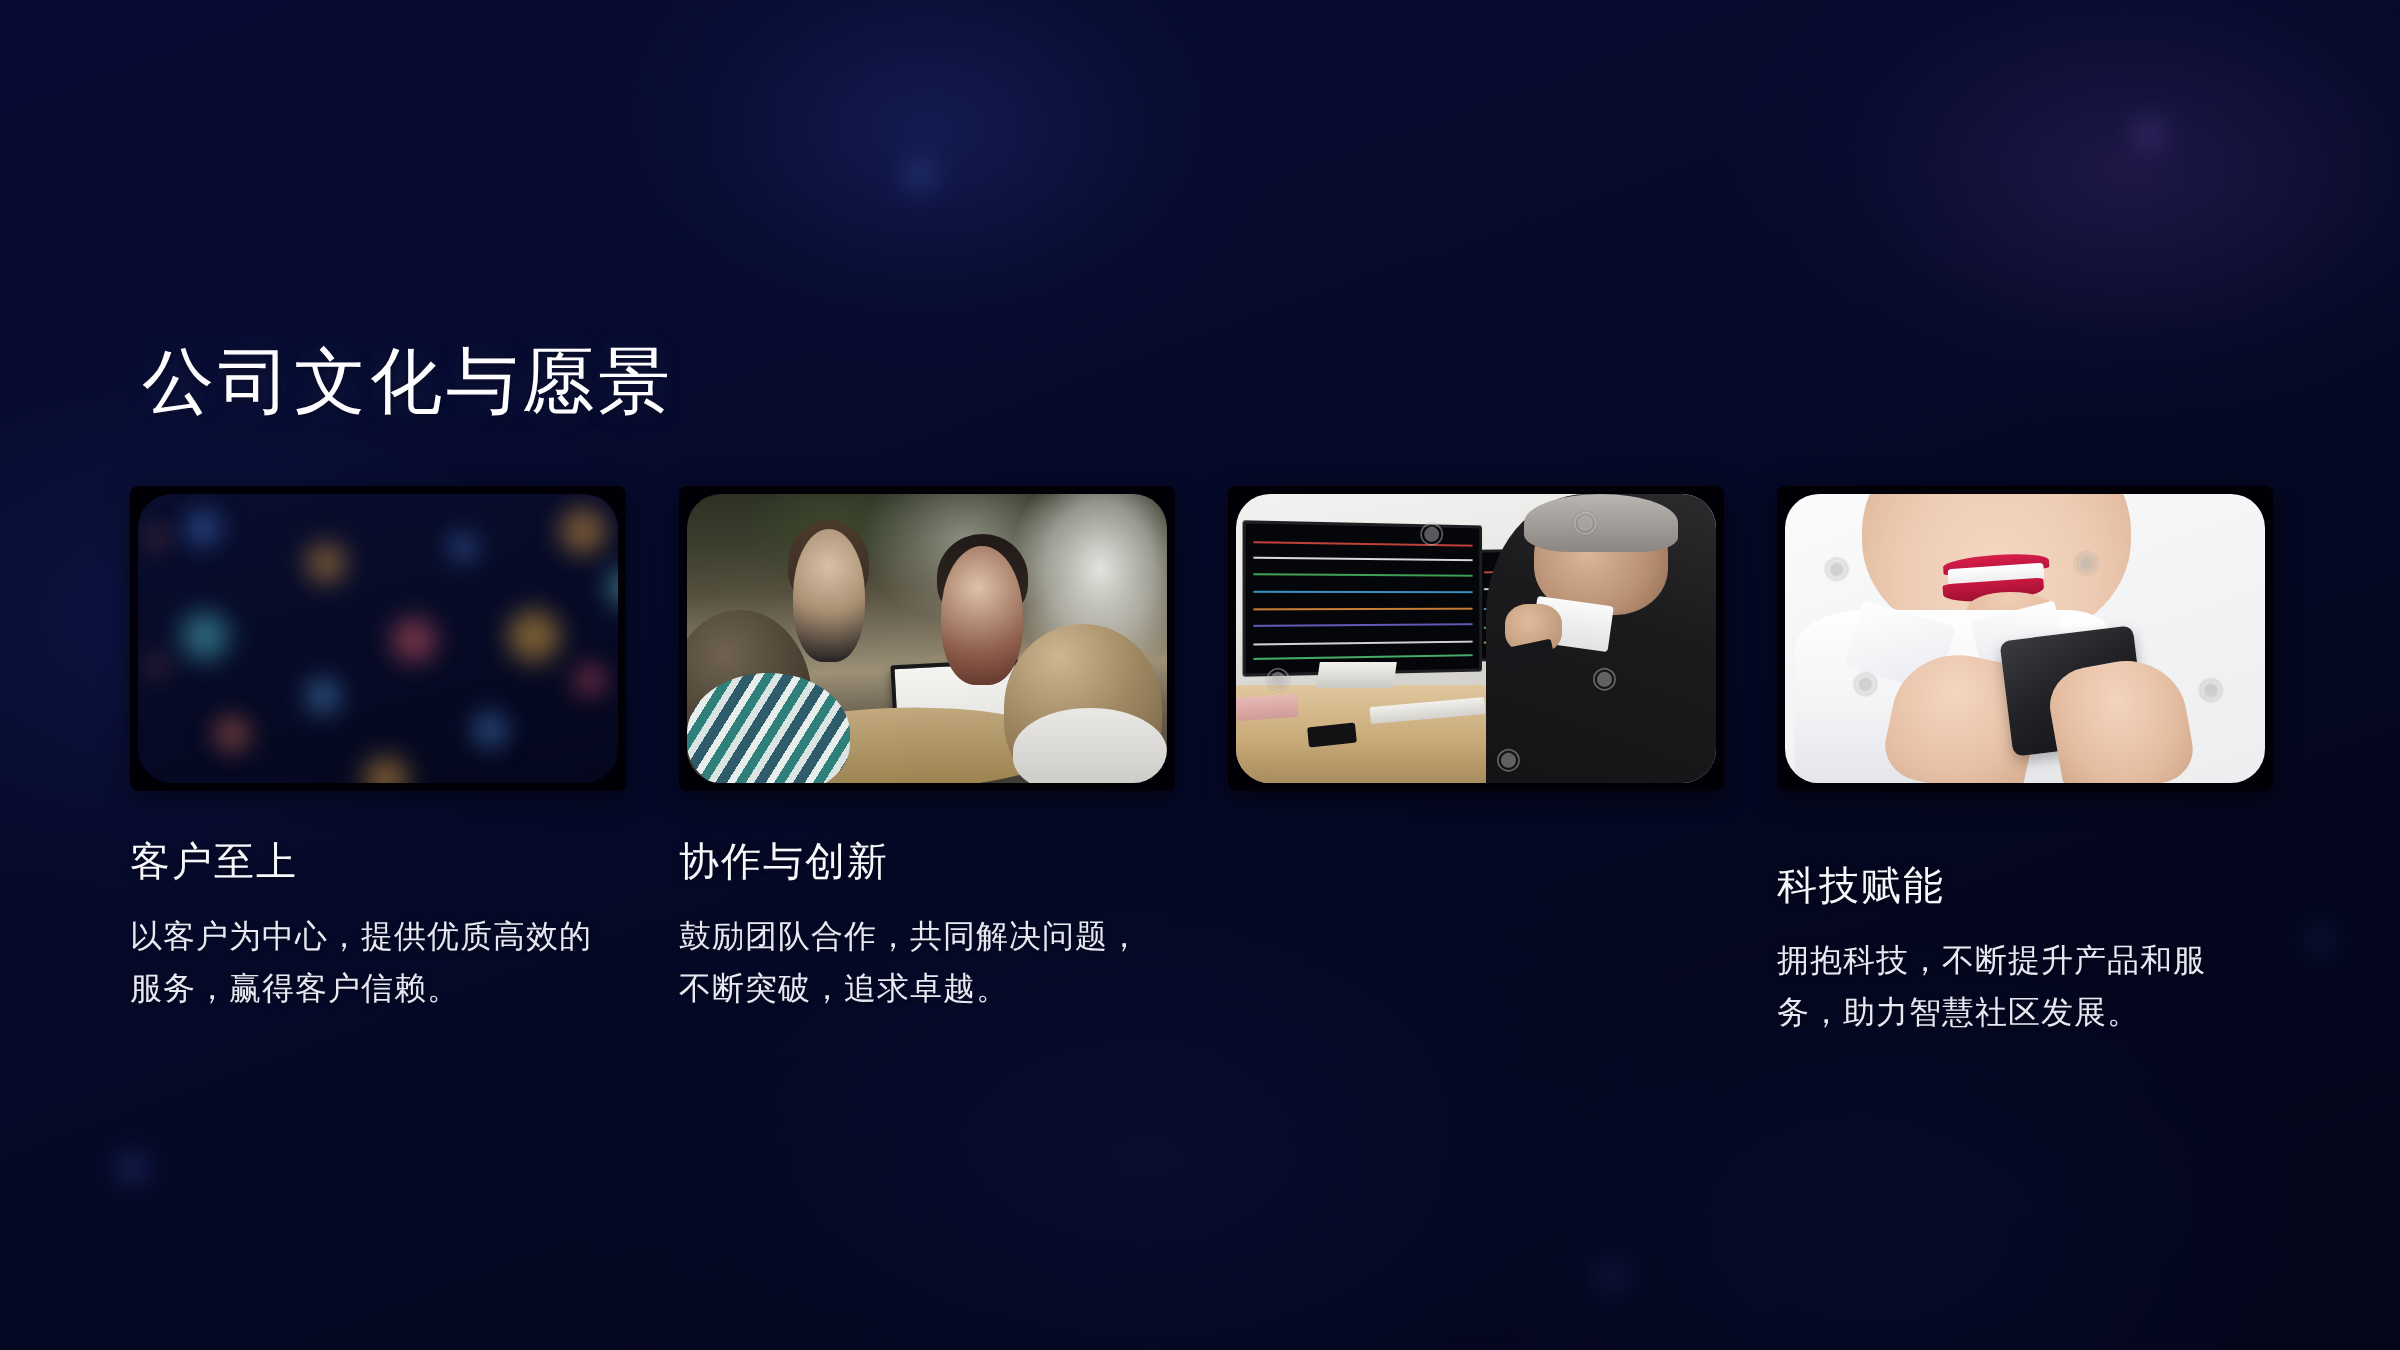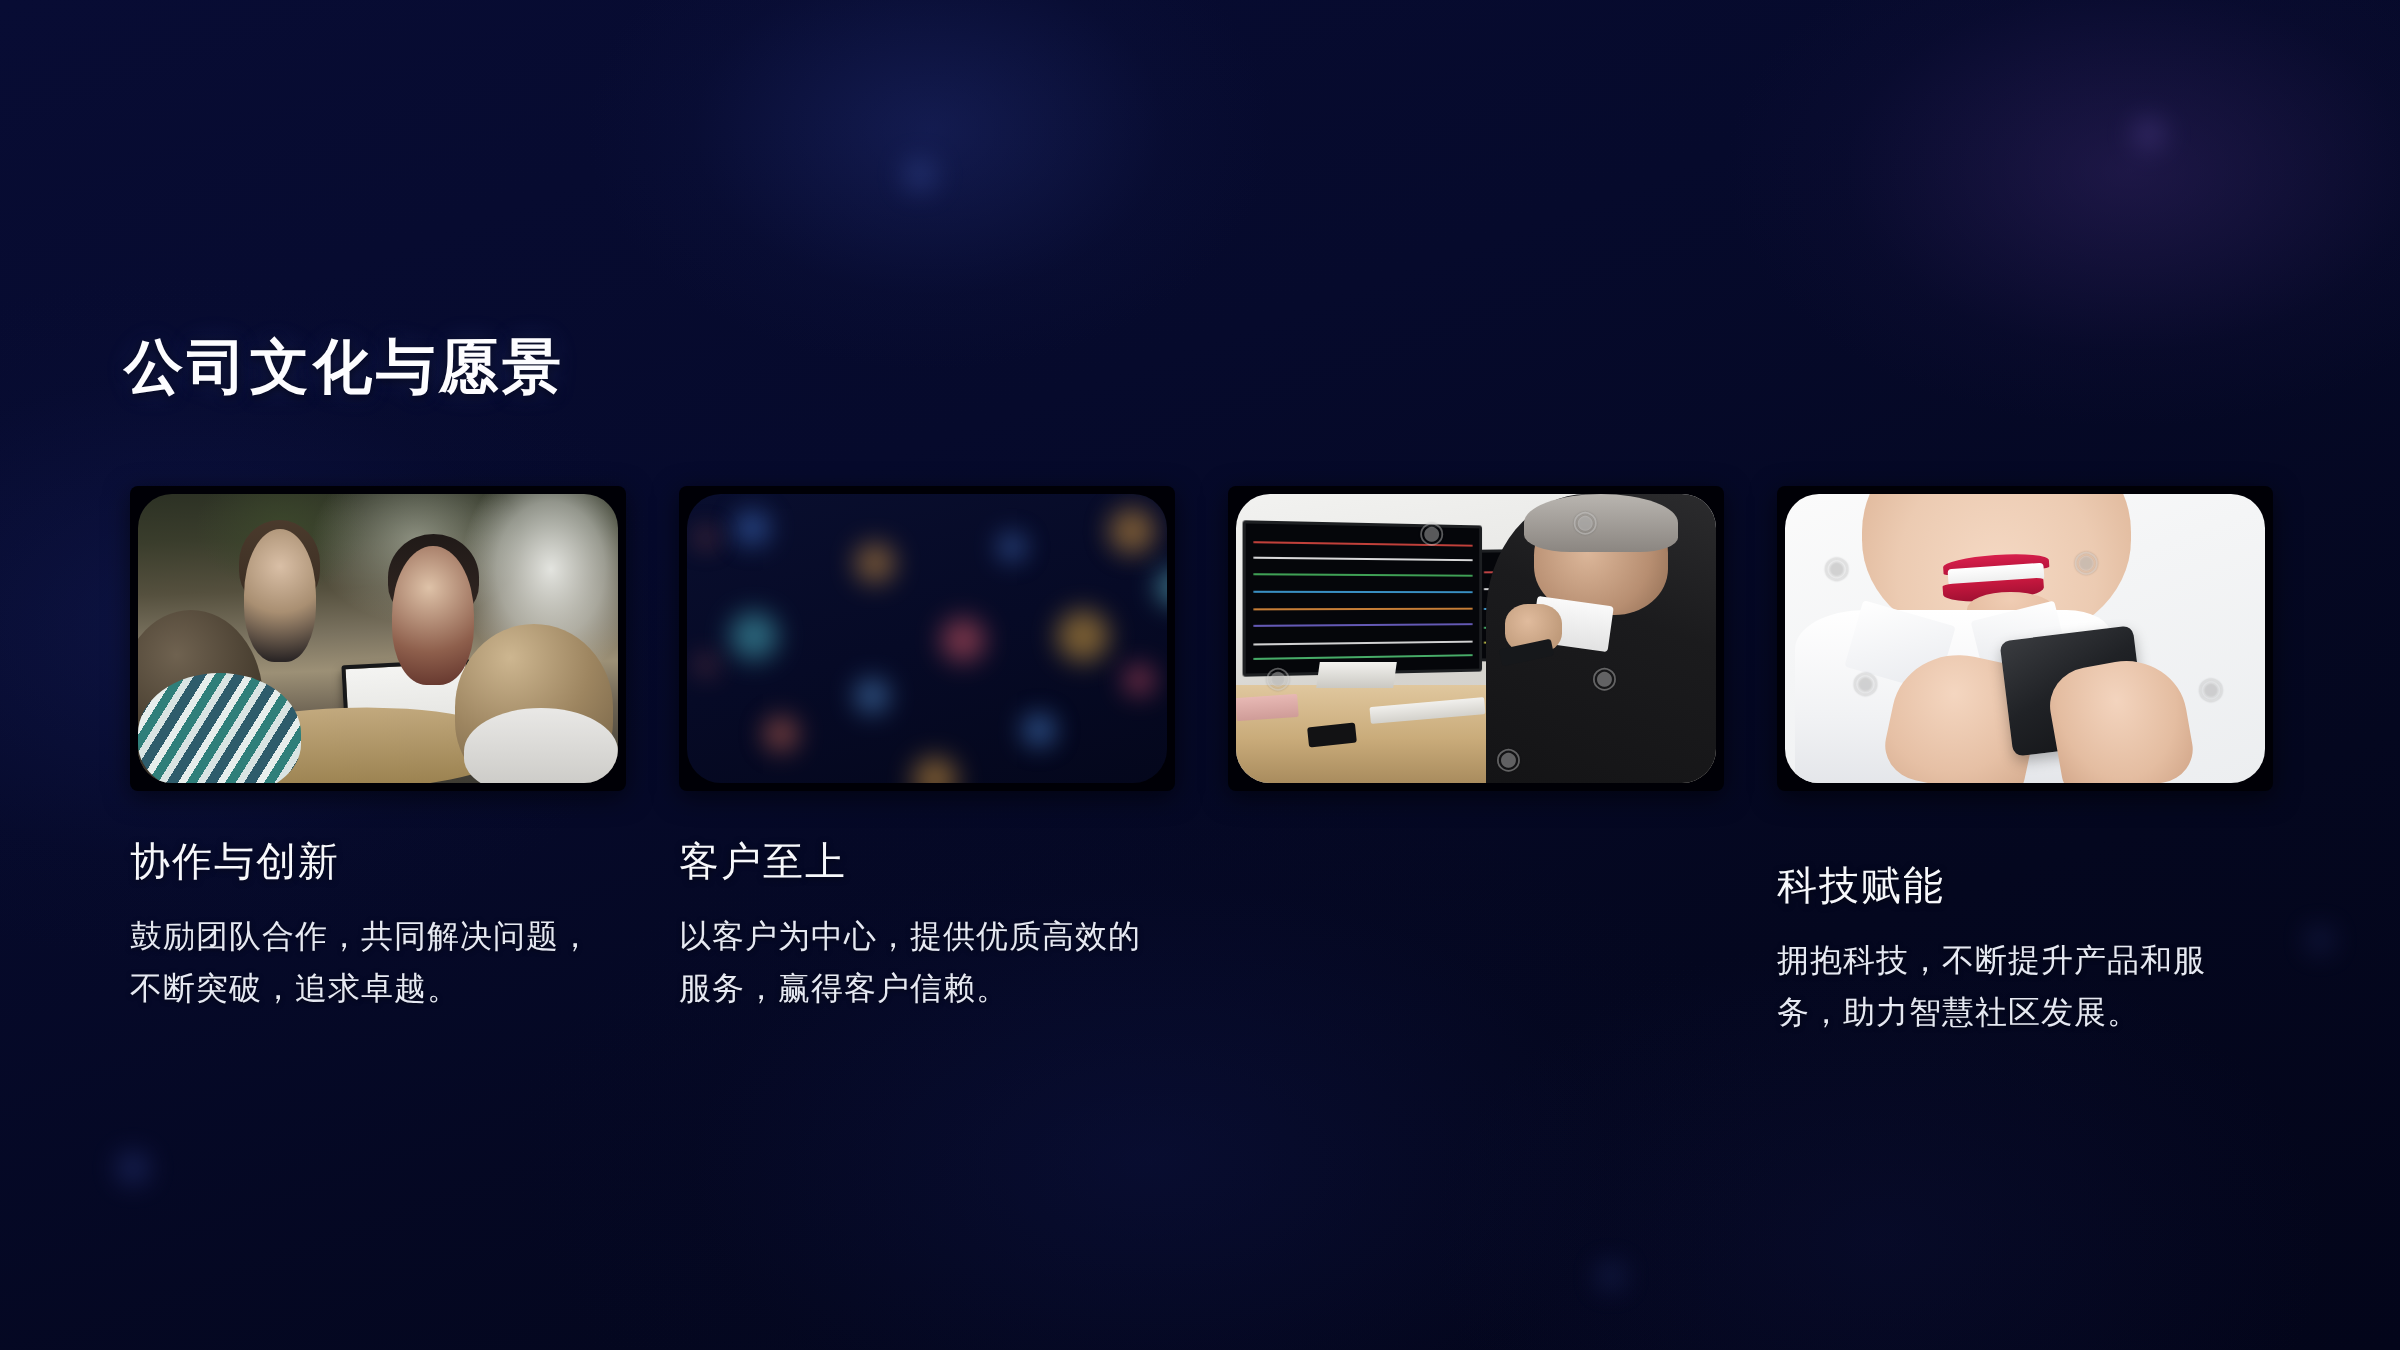--- a/index.html
+++ b/index.html
@@ -27,28 +27,28 @@
   .bg-particle {
     position: absolute;
     border-radius: 50%;
     pointer-events: none;
     filter: blur(14px);
     opacity: 0.55;
   }
 
   .title {
     position: absolute;
-    left: 124px;
+    left: 142px;
     top: 296px;
-    font-size: 59px;
+    font-size: 72px;
     line-height: 1.08;
     letter-spacing: 4px;
     color: #fdfdff;
     font-family: "Liberation Serif", "DejaVu Serif", serif;
-    font-weight: 700;
+    font-weight: 400;
     text-shadow: 0 2px 10px rgba(0,0,0,0.55), 0 0 26px rgba(120,150,255,0.18);
     white-space: nowrap;
   }
 
   .cards {
     position: absolute;
     left: 130px;
     top: 486px;
     width: 2145px;
     display: flex;
@@ -244,40 +244,20 @@
       <div class="bg-particle" style="left: 120px; top: 1155px; width: 26px; height: 26px; background: rgb(58, 79, 168);"></div>
       <div class="bg-particle" style="left: 905px; top: 160px; width: 30px; height: 30px; background: rgb(57, 79, 158);"></div>
       <div class="bg-particle" style="left: 2135px; top: 120px; width: 28px; height: 28px; background: rgb(90, 70, 153);"></div>
       <div class="bg-particle" style="left: 1600px; top: 1265px; width: 22px; height: 22px; background: rgb(46, 63, 136);"></div>
       <div class="bg-particle" style="left: 2310px; top: 930px; width: 20px; height: 20px; background: rgb(51, 65, 140);"></div>
     </div>
 
   <h1 class="title">公司文化与愿景</h1>
 
   <div class="cards">
-
-    <div class="card">
-      <div class="thumb-frame">
-        <div class="thumb">
-          <div class="photo-meeting">
-            <div class="pm-fig pm-table"></div>
-            <div class="pm-fig pm-f2h"></div>
-            <div class="pm-fig pm-f2"></div>
-            <div class="pm-fig pm-f3h"></div>
-            <div class="pm-fig pm-f3"></div>
-            <div class="pm-fig pm-f1"></div>
-            <div class="pm-fig pm-f1b"></div>
-            <div class="pm-fig pm-f4"></div>
-            <div class="pm-fig pm-f4b"></div>
-          </div>
-        </div>
-      </div>
-      <div class="card-title">协作与创新</div>
-      <div class="card-desc">鼓励团队合作，共同解决问题，不断突破，追求卓越。</div>
-    </div>
 
     <div class="card">
       <div class="thumb-frame">
         <div class="thumb">
           <div class="photo-bokeh" id="bokehHost">
               <div class="dot" style="left: 10%; top: 6%; width: 34px; height: 34px; background: rgb(63, 111, 196); opacity: 0.62;"></div>
               <div class="dot" style="left: 35%; top: 17%; width: 40px; height: 40px; background: rgb(185, 131, 63); opacity: 0.62;"></div>
               <div class="dot" style="left: 65%; top: 14%; width: 26px; height: 26px; background: rgb(74, 122, 208); opacity: 0.62;"></div>
               <div class="dot" style="left: 88%; top: 5%; width: 46px; height: 46px; background: rgb(192, 138, 62); opacity: 0.62;"></div>
               <div class="dot" style="left: 98%; top: 26%; width: 36px; height: 36px; background: rgb(95, 185, 200); opacity: 0.62;"></div>
@@ -289,20 +269,40 @@
               <div class="dot" style="left: 16%; top: 77%; width: 34px; height: 34px; background: rgb(192, 98, 79); opacity: 0.62;"></div>
               <div class="dot" style="left: 70%; top: 76%; width: 32px; height: 32px; background: rgb(75, 132, 210); opacity: 0.62;"></div>
               <div class="dot" style="left: 47%; top: 91%; width: 44px; height: 44px; background: rgb(192, 138, 60); opacity: 0.62;"></div>
               <div class="dot" style="left: 2%; top: 12%; width: 18px; height: 18px; background: rgb(176, 90, 85); opacity: 0.62;"></div>
               <div class="dot" style="left: 2%; top: 56%; width: 18px; height: 18px; background: rgb(165, 82, 90); opacity: 0.62;"></div>
             </div>
         </div>
       </div>
       <div class="card-title">客户至上</div>
       <div class="card-desc">以客户为中心，提供优质高效的服务，赢得客户信赖。</div>
+    </div>
+
+    <div class="card">
+      <div class="thumb-frame">
+        <div class="thumb">
+          <div class="photo-meeting">
+            <div class="pm-fig pm-table"></div>
+            <div class="pm-fig pm-f2h"></div>
+            <div class="pm-fig pm-f2"></div>
+            <div class="pm-fig pm-f3h"></div>
+            <div class="pm-fig pm-f3"></div>
+            <div class="pm-fig pm-f1"></div>
+            <div class="pm-fig pm-f1b"></div>
+            <div class="pm-fig pm-f4"></div>
+            <div class="pm-fig pm-f4b"></div>
+          </div>
+        </div>
+      </div>
+      <div class="card-title">协作与创新</div>
+      <div class="card-desc">鼓励团队合作，共同解决问题，不断突破，追求卓越。</div>
     </div>
 
     <div class="card">
       <div class="thumb-frame">
         <div class="thumb">
           <div class="photo-trader">
             <div class="tr-desk"></div>
             <div class="tr-monitor2">
               <div class="tr-chart-line" style="left:4%;top:18%;width:92%;background:#d34a4a;"></div>
               <div class="tr-chart-line" style="left:4%;top:34%;width:92%;background:#e8e8e8;"></div>

